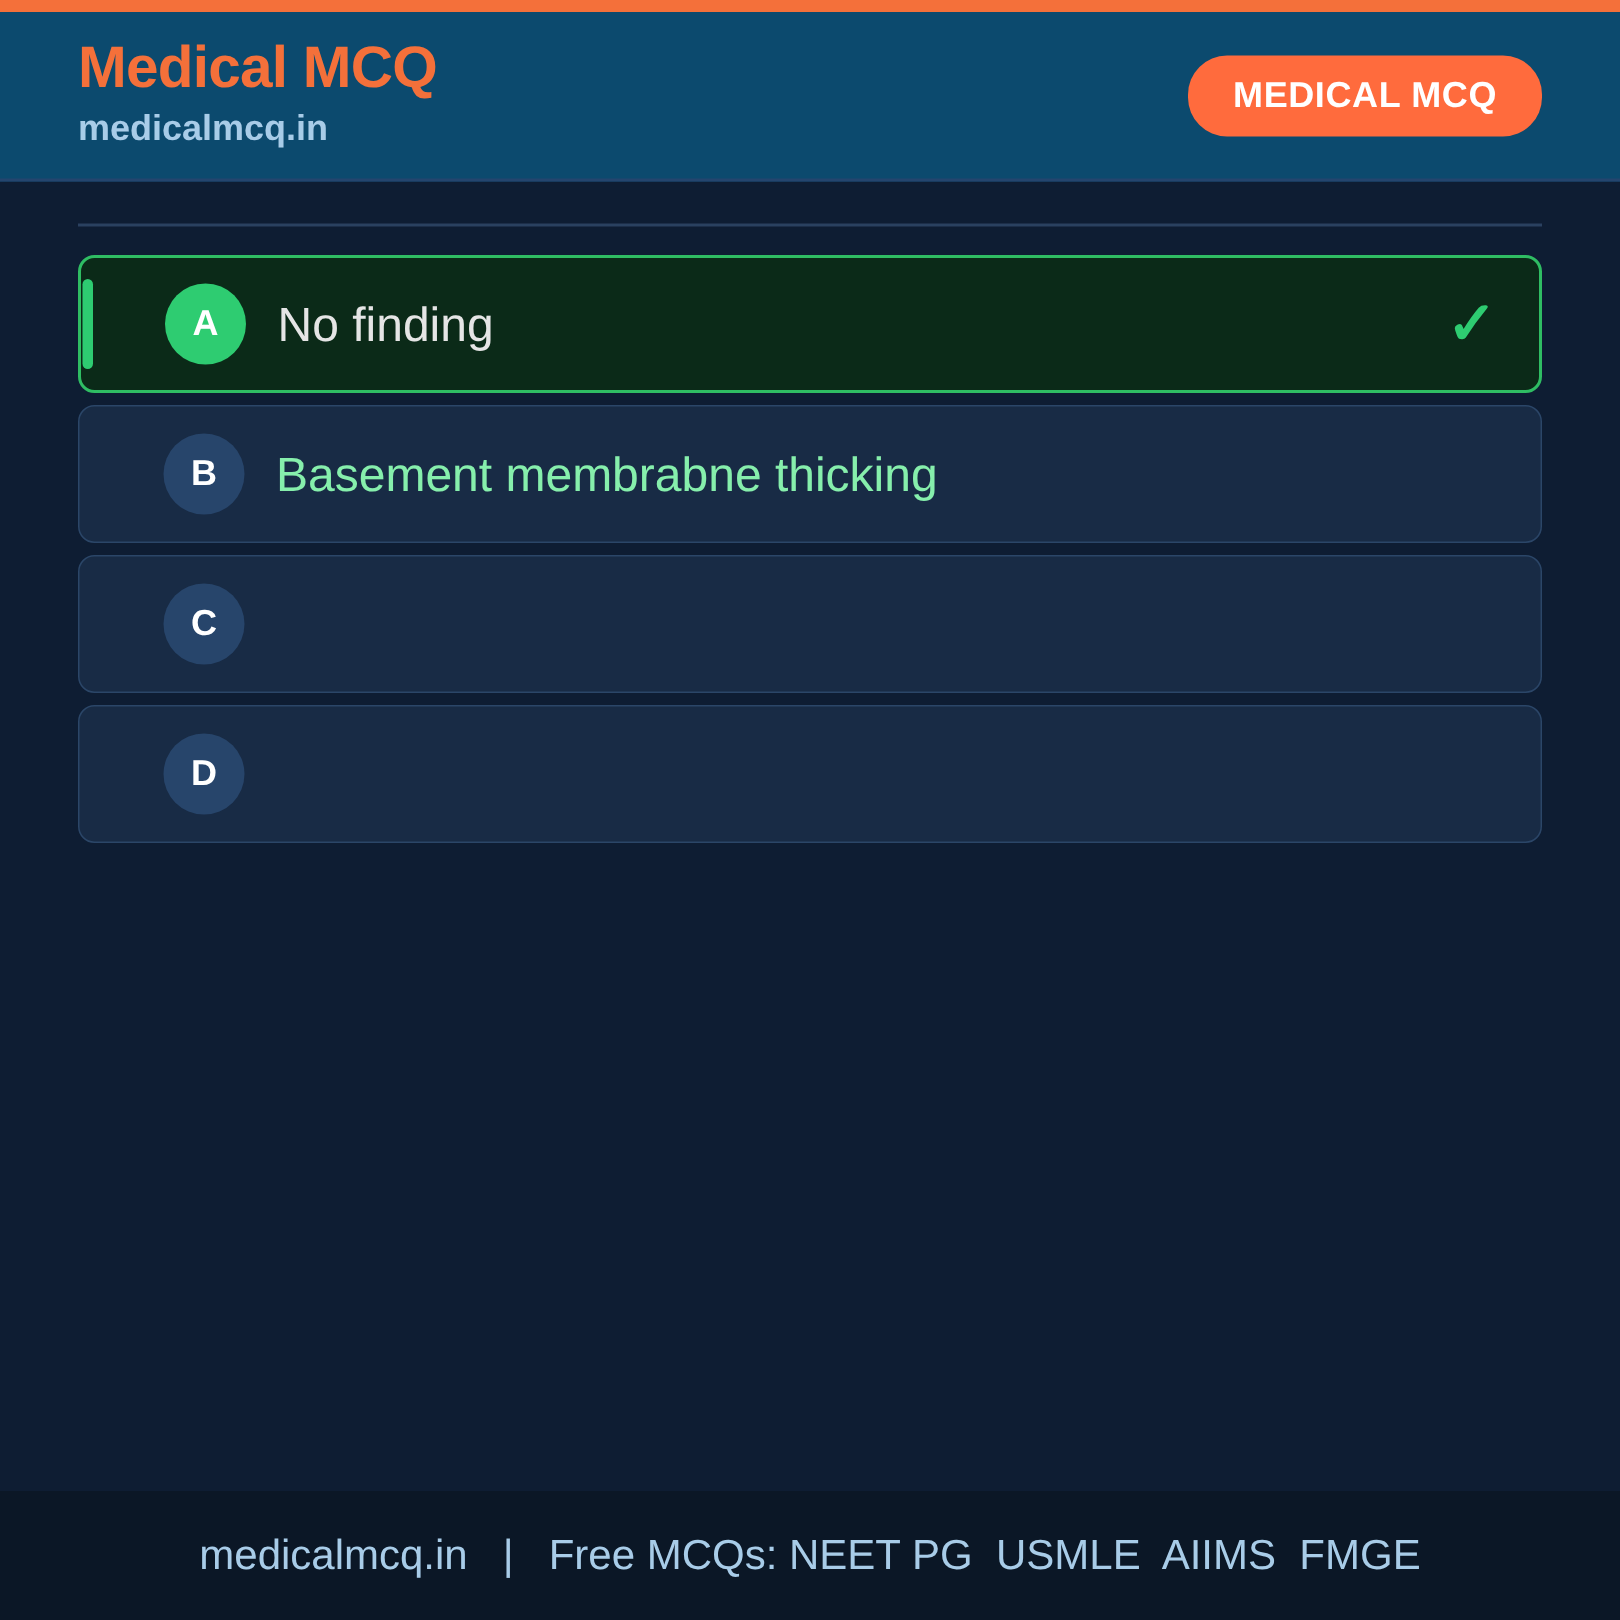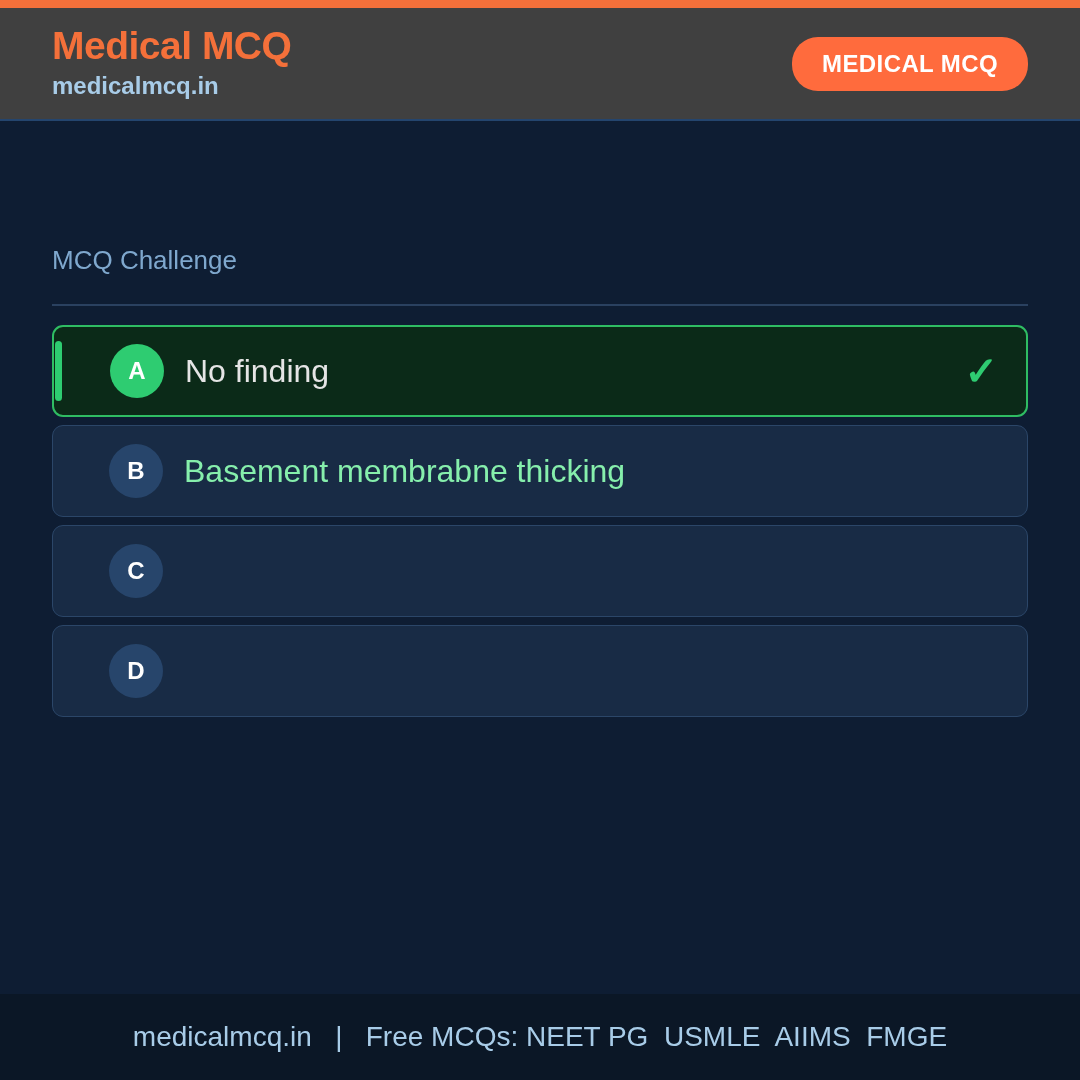--- a/index.html
+++ b/index.html
@@ -14,21 +14,21 @@
   
   .top-accent {
     height:8px;
     background:#F4703A;
     width:100%;
   }
 
   
   .header {
     height:113px;
-    background:#404040;
+    background:#0c4a6e;
     border-bottom:2px solid #24456E;
     display:flex;
     align-items:center;
     justify-content:space-between;
     padding:0 52px 0 52px;
   }
   .brand-block { display:flex; flex-direction:column; justify-content:center; }
   .brand-title {
     color:#F4703A;
     font-size:39px;
@@ -183,21 +183,20 @@
 
 <div class="header">
   <div class="brand-block">
     <div class="brand-title">Medical MCQ</div>
     <div class="brand-url">medicalmcq.in</div>
   </div>
   <div class="header-badge">MEDICAL MCQ</div>
 </div>
 
 <div class="main">
-  <div class="kicker">MCQ Challenge</div>
   <div class="q-divider"></div>
 
   <div class="options">
 
     <div class="option correct">
       <div class="badge">A</div>
       <div class="opt-text">No finding</div>
       <div class="check">✓</div>
     </div>
 

